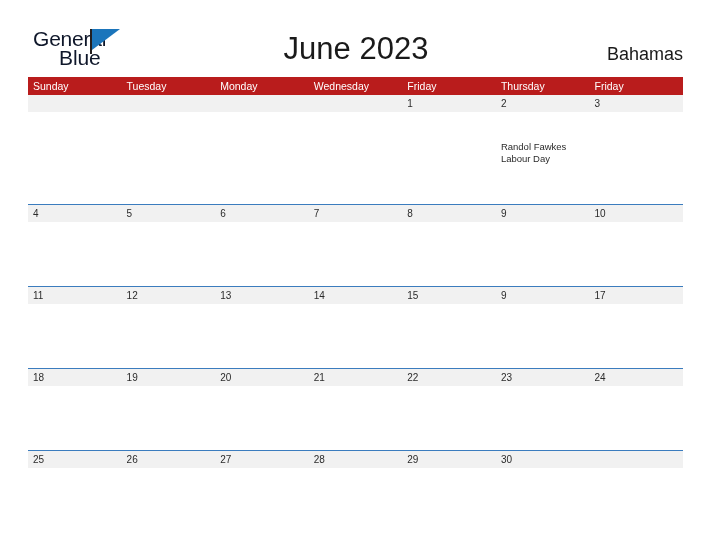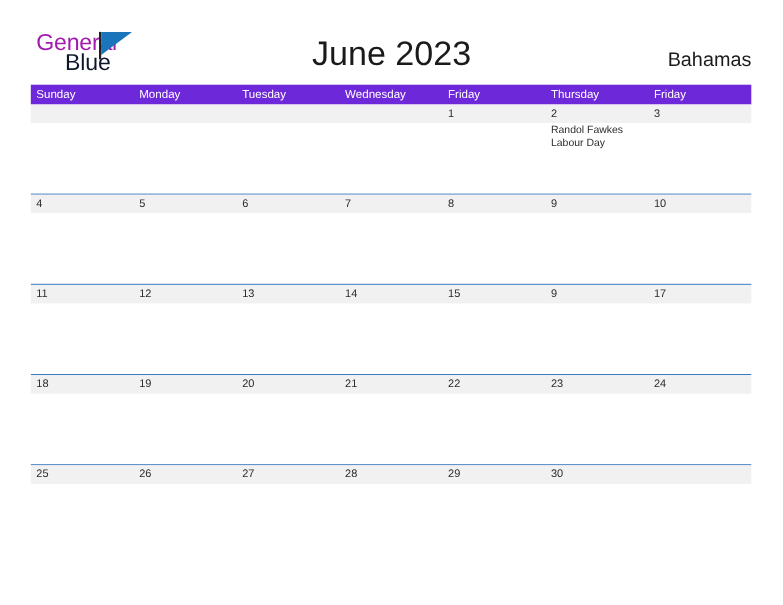--- a/index.html
+++ b/index.html
@@ -30,21 +30,21 @@
     width: 100px;
     height: 46px;
     line-height: 1;
   }
   .logo-general {
     position: absolute;
     left: 0;
     top: 0;
     font-size: 21px;
     letter-spacing: -0.2px;
-    color: #a21caf;
+    color: #0f172a;
     font-family: "Liberation Sans", sans-serif;
   }
   .logo-flag {
     position: absolute;
     left: 57px;
     top: 1px;
     width: 32px;
     height: 25px;
   }
   .logo-pole {
@@ -100,21 +100,21 @@
   .calendar {
     position: absolute;
     left: 28px;
     top: 77px;
     width: 655px;
   }
 
   .weekday-row {
     display: flex;
     width: 100%;
-    background: #6d28d9;
+    background: #b91c1c;
     height: 18px;
   }
   .weekday-cell {
     flex: 1 1 0;
     color: #ffffff;
     font-size: 10.5px;
     line-height: 18px;
     padding-left: 5px;
     box-sizing: border-box;
     font-family: "Liberation Sans", sans-serif;
@@ -156,21 +156,21 @@
     padding: 1px 4px 0 5px;
     box-sizing: border-box;
   }
   .event-text {
     font-size: 9.5px;
     line-height: 11.5px;
     color: #2b2b2b;
     font-family: "Liberation Sans", sans-serif;
     word-wrap: break-word;
   }
-  .week-first .week-body { height: 64px; }
+  .week-first .week-body { height: 64px; margin-top: 28px; }
 </style>
 </head>
 <body>
 
 <div class="topbar">
 
   <div class="logo">
     <span class="logo-general">General</span>
     <span class="logo-flag">
       <span class="logo-pole"></span>
@@ -182,22 +182,22 @@
   <div class="cal-title">June 2023</div>
 
   <div class="cal-country">Bahamas</div>
 
 </div>
 
 <div class="calendar">
 
   <div class="weekday-row">
     <div class="weekday-cell">Sunday</div>
+    <div class="weekday-cell">Tuesday</div>
     <div class="weekday-cell">Monday</div>
-    <div class="weekday-cell">Tuesday</div>
     <div class="weekday-cell">Wednesday</div>
     <div class="weekday-cell">Friday</div>
     <div class="weekday-cell">Thursday</div>
     <div class="weekday-cell">Friday</div>
   </div>
 
   <div class="week week-first">
     <div class="week-dates">
       <div class="date-cell"></div>
       <div class="date-cell"></div>

